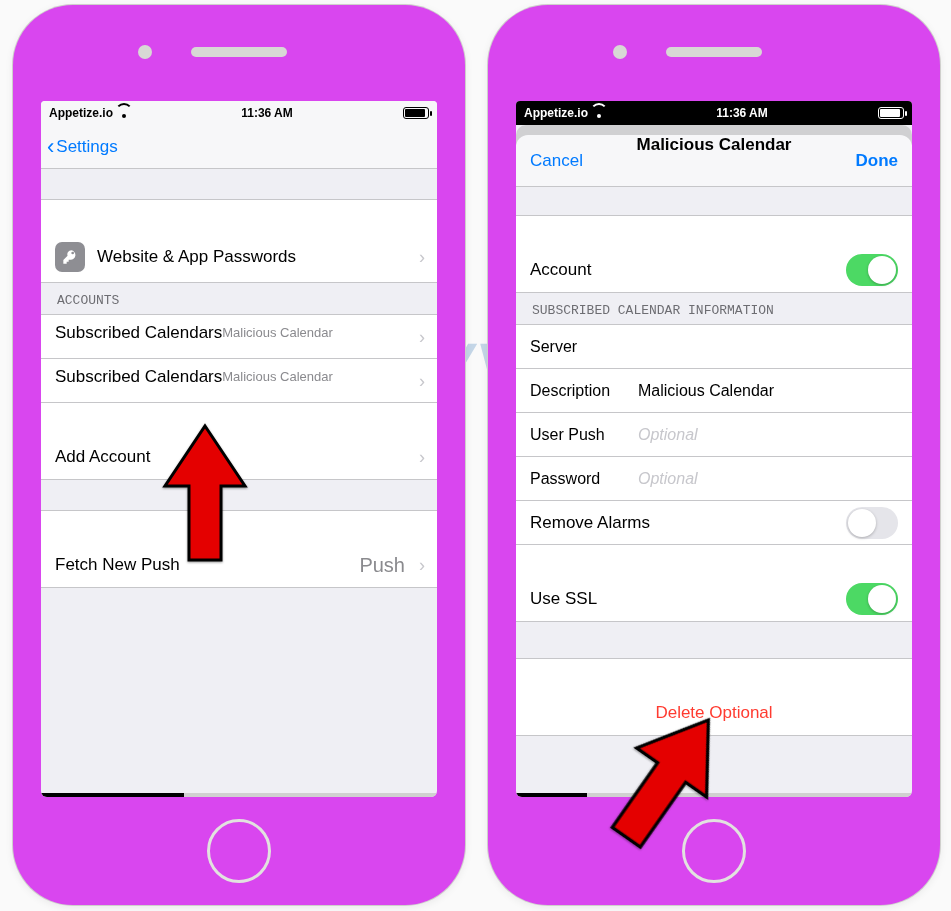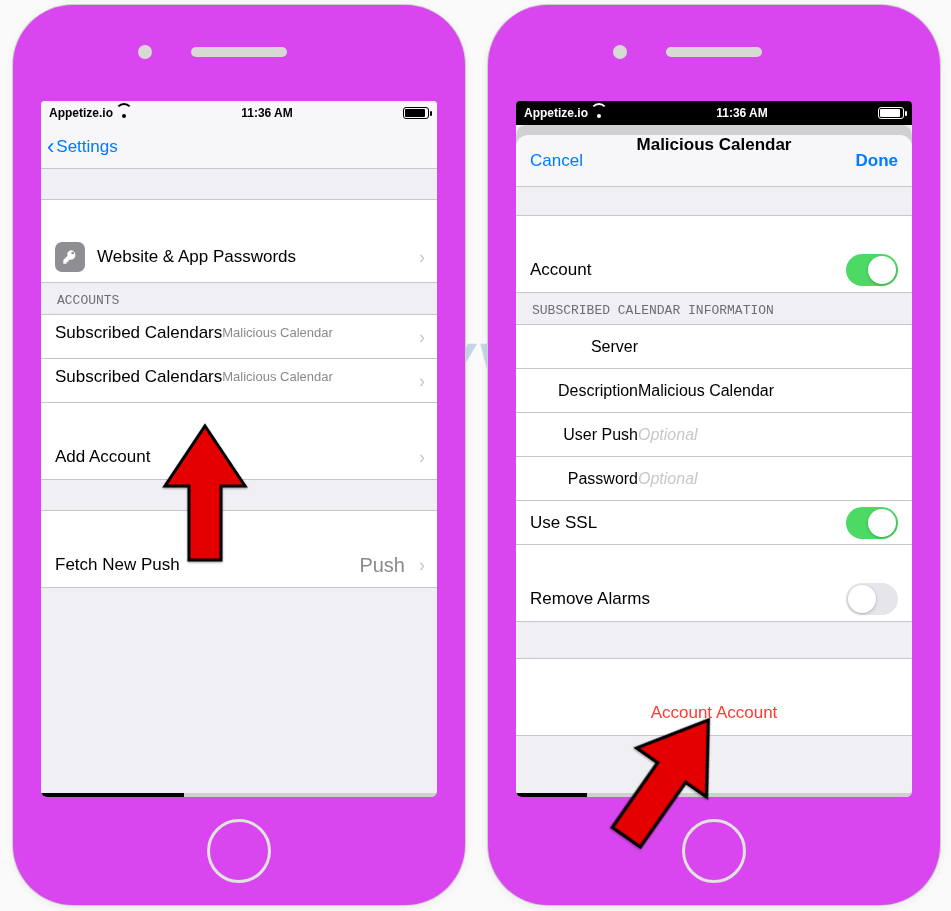--- a/index.html
+++ b/index.html
@@ -123,21 +123,21 @@
     position:absolute; right:14px; top:50%; transform:translateY(-50%);
     width:52px; height:32px; border-radius:16px; background:#e5e5ea;
   }
   .toggle.on { background:#4cd964; }
   .toggle .knob {
     position:absolute; top:2px; width:28px; height:28px; border-radius:50%; background:#fff;
     box-shadow: 0 1px 3px rgba(0,0,0,0.25);
   }
   .toggle .knob { left:2px; }
   .toggle.on .knob { left:22px; }
-  .cell-label-col { width: 108px; flex-shrink:0; font-size:16px;text-align:right;}
+  .cell-label-col { width: 108px; flex-shrink:0; font-size:16px;}
   .cell-value { font-size:16px; color:#000; }
   .cell-value.optional { color:#c7c7cc;font-style:italic; }
   .danger { color:#ff3b30; text-align:center; justify-content:center; }
   .home-btn {
     position:absolute; bottom:22px; left:50%; transform:translateX(-50%);
     width:64px; height:64px; border-radius:50%;
     border: 3px solid #e2e2df;
   }
   .bottom-indicator {
     position:absolute; bottom:0; left:0; right:0; height:4px; background:#d0d0d0;
@@ -278,37 +278,37 @@
         </div>
         <div class="cell">
           <span class="cell-label-col">User Push</span>
           <span class="cell-value optional">Optional</span>
         </div>
         <div class="cell">
           <span class="cell-label-col">Password</span>
           <span class="cell-value optional">Optional</span>
         </div>
         <div class="cell">
+          <span>Remove Alarms</span>
+          <div class="toggle">
+              <div class="knob"></div>
+            </div>
+        </div>
+        <div class="cell">
           <span>Use SSL</span>
           <div class="toggle on">
               <div class="knob"></div>
             </div>
         </div>
-        <div class="cell">
-          <span>Remove Alarms</span>
-          <div class="toggle">
-              <div class="knob"></div>
-            </div>
-        </div>
       </div>
 
       <div style="height:36px"></div>
       <div class="cell-group">
         <div class="cell danger">
-          <span>Account Account</span>
+          <span>Delete Optional</span>
         </div>
       </div>
 
       <div class="bottom-indicator">
           <div class="fill" style="width:18%"></div>
         </div>
     </div>
   </div>
   <div class="home-btn"></div>
 </div>

